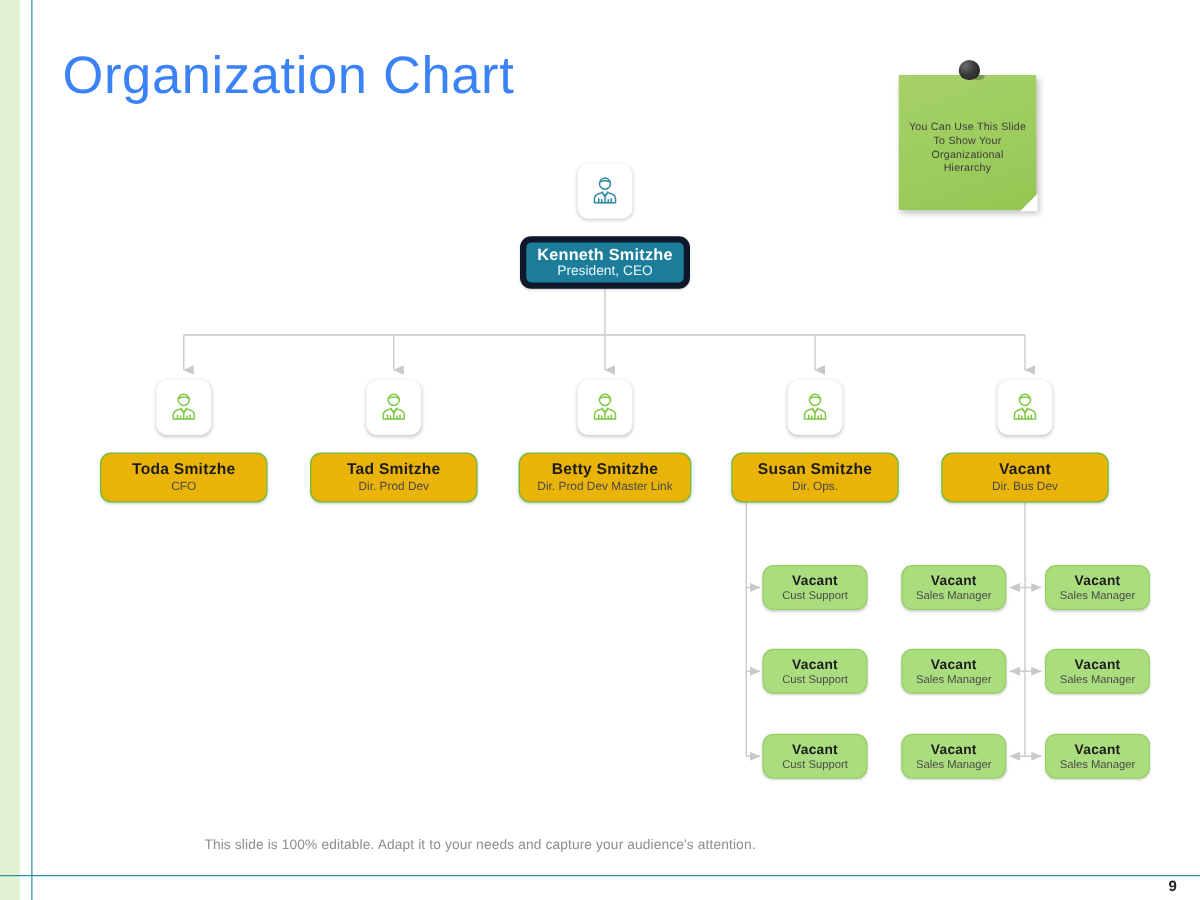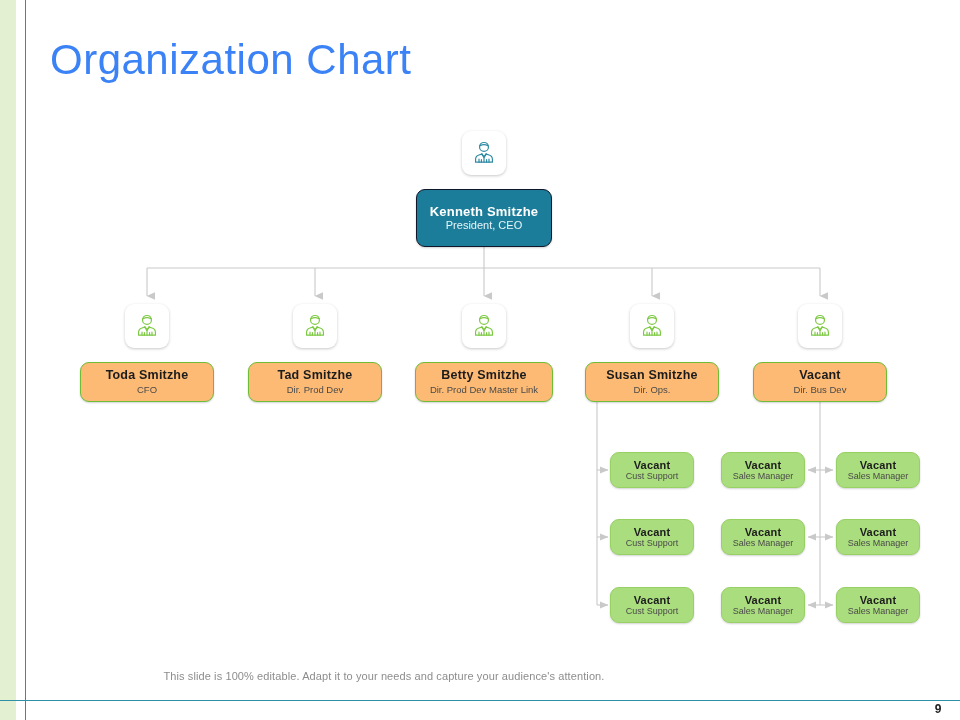--- a/index.html
+++ b/index.html
@@ -147,30 +147,30 @@
   .node .n-name {
     font-weight: bold;
     letter-spacing: 0.2px;
     line-height: 1.1;
   }
   .node .n-role {
     line-height: 1.1;
   }
 
   .node.level-1 {
-    width: 136px; height: 58px;
+    width: 136px; height: 42px;
     background: #1b7d99;
-    border: 1px solid #0f172a;
+    border: 5px solid #0f172a;
   }
   .node.level-1 .n-name { font-size: 13px; color: #ffffff; }
   .node.level-1 .n-role { font-size: 11px; color: #e8f5f9; margin-top: 0; }
 
   .node.level-2 {
     width: 134px; height: 40px;
-    background: #fdba74;
+    background: #eab308;
     border: 1px solid #6fbd36;
   }
   .node.level-2.wide { width: 138px; }
   .node.level-2 .n-name { font-size: 12.5px; color: #1c1c1c; }
   .node.level-2 .n-role { font-size: 9.5px; color: #4a4a4a; margin-top: 2px; }
 
   .node.level-3 {
     width: 84px; height: 36px;
     background: #aadd7d;
     border: 1px solid #97d164;
@@ -194,20 +194,30 @@
 
 <div id="slide">
 
   <div class="left-band"></div>
   <div class="left-rule"></div>
   <div class="bottom-rule"></div>
   <div class="page-number">9</div>
 
   <div class="slide-title">Organization Chart</div>
 
+  <div class="sticky-wrap">
+    <div class="sticky-note">
+      <div class="sticky-fold"></div>
+      <div class="sticky-text">You Can Use This Slide To Show Your Organizational Hierarchy</div>
+    </div>
+    <div class="pin">
+      <div class="pin-shadow"></div>
+      <div class="pin-head"></div>
+    </div>
+  </div>
 
   <svg id="wires" viewBox="0 0 960 720">
     <defs>
       <marker id="arrowDown" markerWidth="9" markerHeight="9" refX="4.5" refY="8" orient="auto" markerUnits="userSpaceOnUse">
         <path d="M0.7,0 L8.3,0 L4.5,8.4 Z" fill="#c9c9c9"></path>
       </marker>
       <marker id="arrowRight" markerWidth="9" markerHeight="9" refX="8" refY="4.5" orient="auto" markerUnits="userSpaceOnUse">
         <path d="M0,0.9 L0,8.1 L8.4,4.5 Z" fill="#c9c9c9"></path>
       </marker>
       <marker id="arrowLeft" markerWidth="9" markerHeight="9" refX="8" refY="4.5" orient="auto" markerUnits="userSpaceOnUse">

